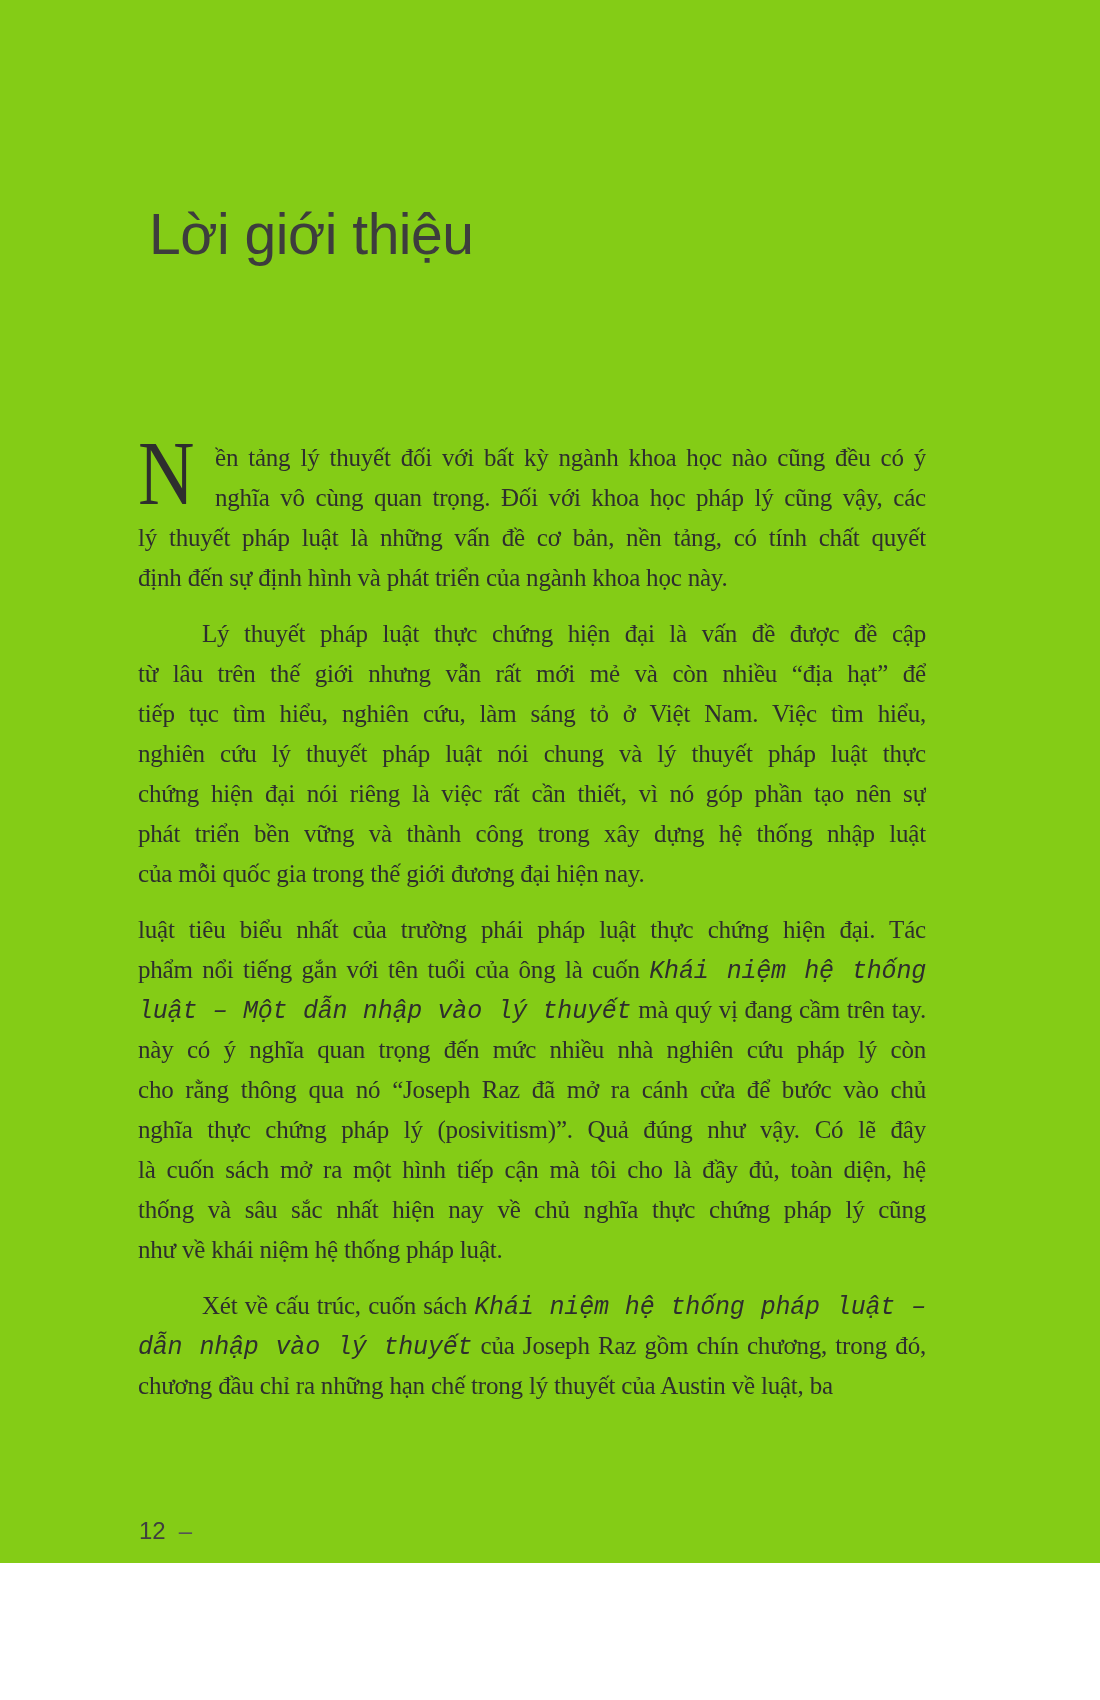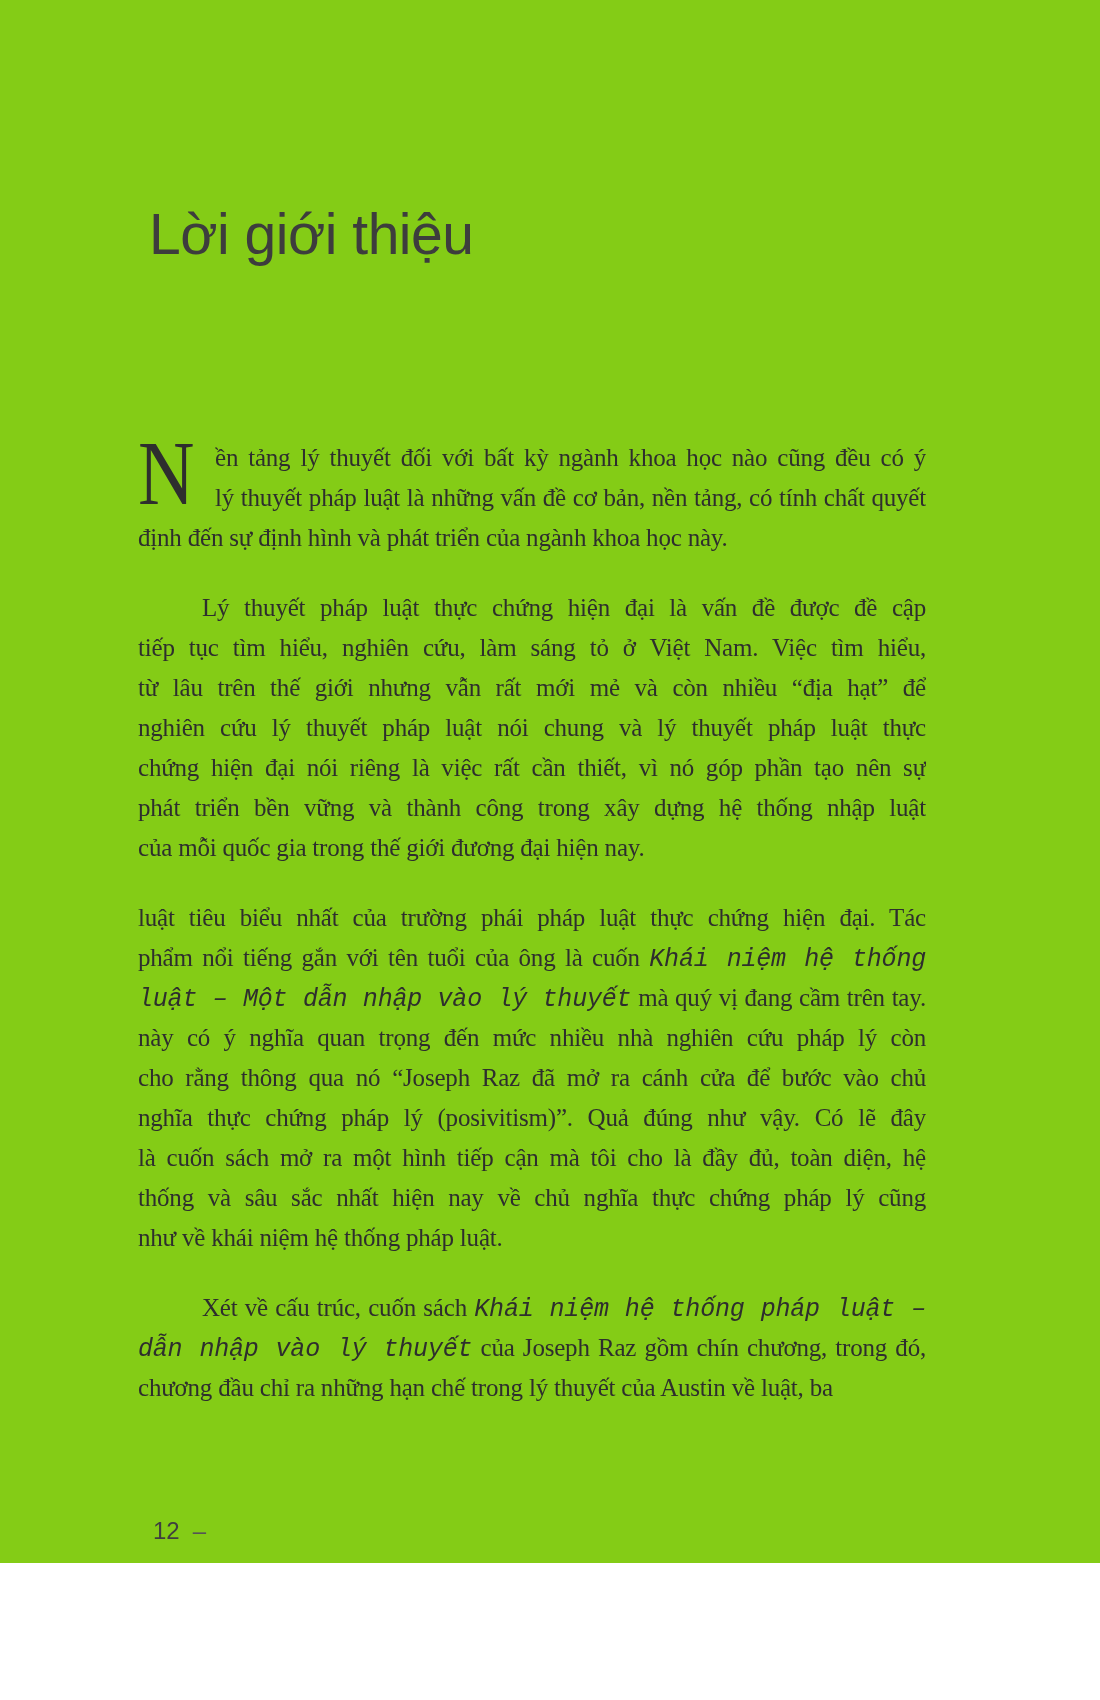--- a/index.html
+++ b/index.html
@@ -27,21 +27,21 @@
     position: absolute;
     left: 138px;
     top: 438px;
     width: 788px;
     font-size: 25px;
     line-height: 40px;
     letter-spacing: -0.2px;
     color: #2e2e2e;
   }
   .paragraph { position: relative; }
-  .paragraph + .paragraph { margin-top: 30px; }
+  .paragraph + .paragraph { margin-top: 16px; }
   .line {
     text-align: justify;
     text-align-last: justify;
     height: 40px;
     overflow: hidden;
   }
   .line.last { text-align-last: left; }
   .line.indent { padding-left: 64px; }
   .it { font-style: italic; font-family: Liberation Mono, monospace; }
   .dropcap-spacer { float: left; width: 77px; height: 80px; }
@@ -51,48 +51,49 @@
     top: -11px;
     font-size: 92px;
     line-height: 1;
     color: #2e2e2e;
     transform: scaleX(0.85);
     transform-origin: 0 0;
     letter-spacing: 0;
   }
   .footer {
     position: absolute;
-    left: 153px;
+    left: 139px;
     top: 1519px;
     font-family: "Liberation Sans", sans-serif;
     font-size: 24px;
     color: #3f3f3f;
     line-height: 1;
     white-space: nowrap;
   }
   .footer .dash { margin-left: 13px; color: #555555; }
 </style>
 </head>
 <body>
 
 <div class="page">
   <h1 class="chapter-title">Lời giới thiệu</h1>
 
   <div class="body-text">
       <div class="paragraph">
         <span class="dropcap">N</span>
         <span class="dropcap-spacer"></span>
         <div class="line"><span>ền tảng lý thuyết đối với bất kỳ ngành khoa học nào cũng đều có ý</span></div>
+        <div class="line"><span>nghĩa vô cùng quan trọng. Đối với khoa học pháp lý cũng vậy, các</span></div>
         <div class="line"><span>lý thuyết pháp luật là những vấn đề cơ bản, nền tảng, có tính chất quyết</span></div>
         <div class="line last"><span>định đến sự định hình và phát triển của ngành khoa học này.</span></div>
       </div>
       <div class="paragraph">
         <div class="line indent"><span>Lý thuyết pháp luật thực chứng hiện đại là vấn đề được đề cập</span></div>
+        <div class="line"><span>từ lâu trên thế giới nhưng vẫn rất mới mẻ và còn nhiều “địa hạt” để</span></div>
         <div class="line"><span>tiếp tục tìm hiểu, nghiên cứu, làm sáng tỏ ở Việt Nam. Việc tìm hiểu,</span></div>
-        <div class="line"><span>từ lâu trên thế giới nhưng vẫn rất mới mẻ và còn nhiều “địa hạt” để</span></div>
         <div class="line"><span>nghiên cứu lý thuyết pháp luật nói chung và lý thuyết pháp luật thực</span></div>
         <div class="line"><span>chứng hiện đại nói riêng là việc rất cần thiết, vì nó góp phần tạo nên sự</span></div>
         <div class="line"><span>phát triển bền vững và thành công trong xây dựng hệ thống nhập luật</span></div>
         <div class="line last"><span>của mỗi quốc gia trong thế giới đương đại hiện nay.</span></div>
       </div>
       <div class="paragraph">
         <div class="line"><span>luật tiêu biểu nhất của trường phái pháp luật thực chứng hiện đại. Tác</span></div>
         <div class="line"><span>phẩm nổi tiếng gắn với tên tuổi của ông là cuốn </span><span class="it">Khái niệm hệ thống pháp</span></div>
         <div class="line"><span class="it">luật – Một dẫn nhập vào lý thuyết</span><span> mà quý vị đang cầm trên tay. Cuốn sách</span></div>
         <div class="line"><span>này có ý nghĩa quan trọng đến mức nhiều nhà nghiên cứu pháp lý còn</span></div>

